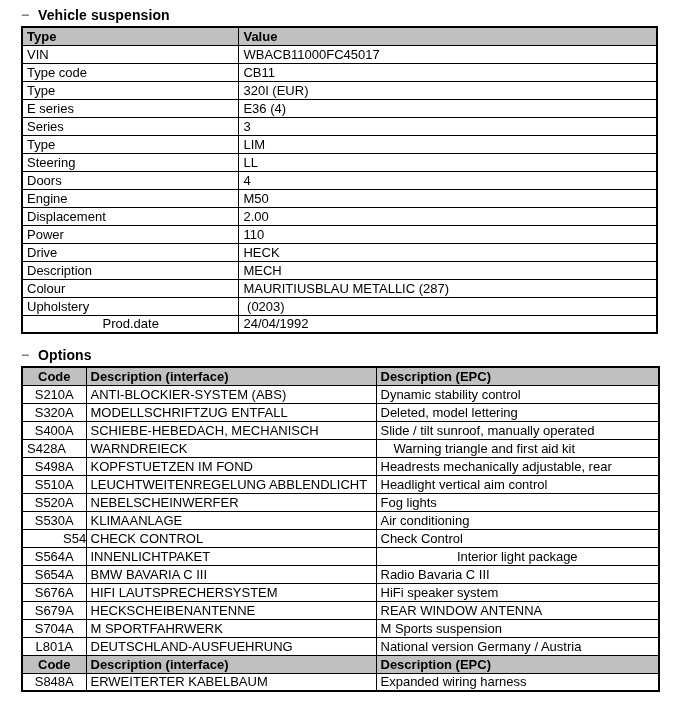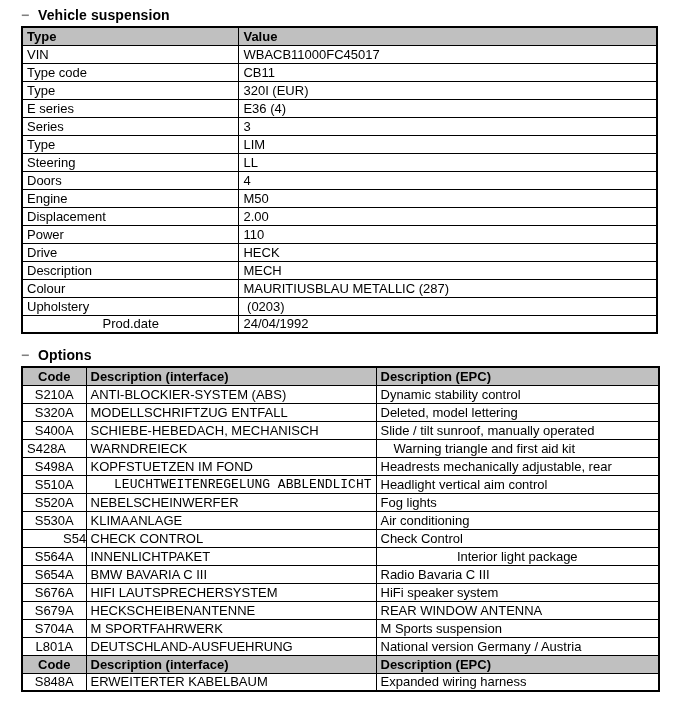--- a/index.html
+++ b/index.html
@@ -172,21 +172,21 @@
             <td style="text-align: left;">WARNDREIECK</td>
             <td style="text-align: left; padding-left: 17px;">Warning triangle and first aid kit</td>
           </tr>
           <tr>
             <td style="text-align: center;">S498A</td>
             <td style="text-align: left;">KOPFSTUETZEN IM FOND</td>
             <td style="text-align: left;">Headrests mechanically adjustable, rear</td>
           </tr>
           <tr>
             <td style="text-align: center;">S510A</td>
-            <td style="text-align: right; font-family: Liberation Mono, monospace;">LEUCHTWEITENREGELUNG ABBLENDLICHT</td>
+            <td style="text-align: left;">LEUCHTWEITENREGELUNG ABBLENDLICHT</td>
             <td style="text-align: left;">Headlight vertical aim control</td>
           </tr>
           <tr>
             <td style="text-align: center;">S520A</td>
             <td style="text-align: left;">NEBELSCHEINWERFER</td>
             <td style="text-align: left;">Fog lights</td>
           </tr>
           <tr>
             <td style="text-align: center;">S530A</td>
             <td style="text-align: left;">KLIMAANLAGE</td>

